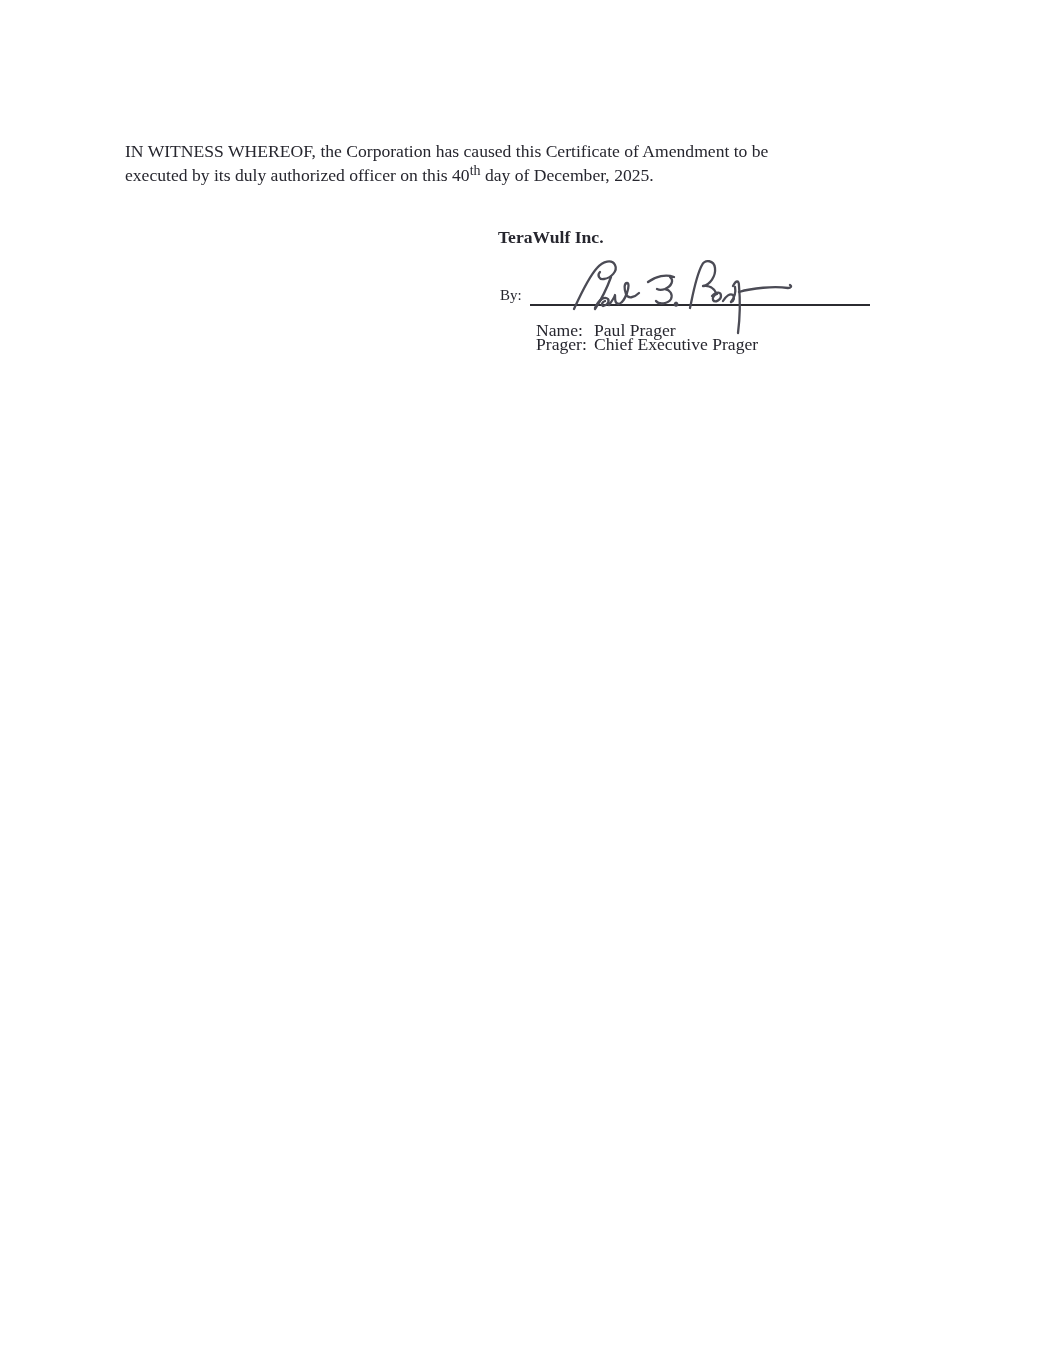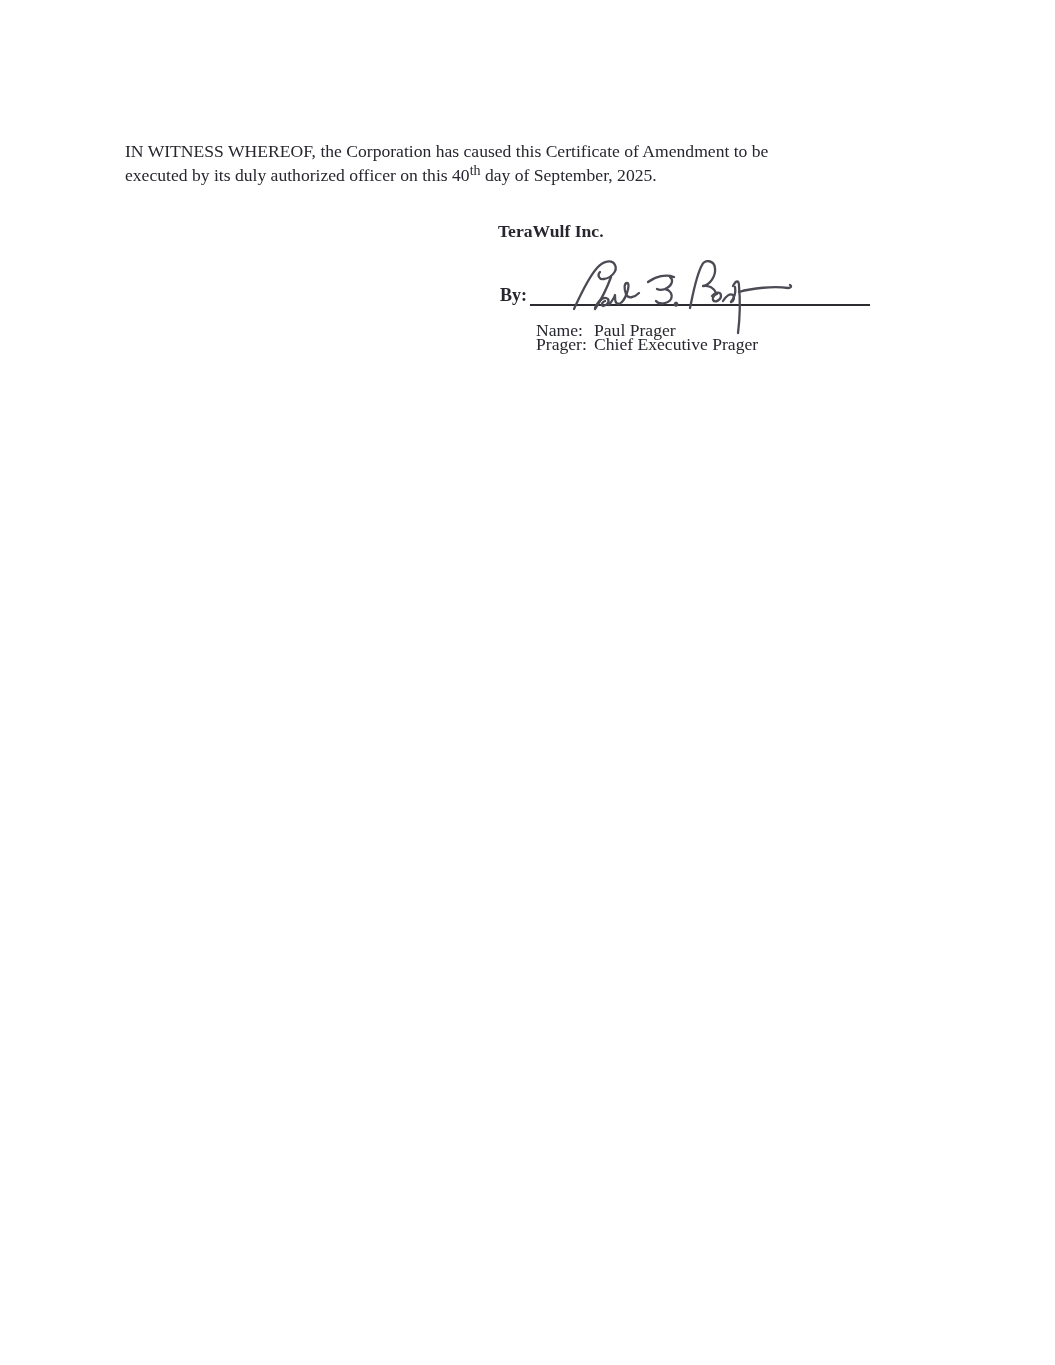--- a/index.html
+++ b/index.html
@@ -27,33 +27,32 @@
   .witness sup {
     font-size: 14px;
     vertical-align: baseline;
     position: relative;
     top: -6px;
     line-height: 0;
   }
   .company {
     position: absolute;
     left: 498px;
-    top: 219px;
+    top: 225px;
     font-size: 17.6px;
     font-weight: bold;
     line-height: 24px;
     white-space: nowrap;
   }
   .by-label {
     position: absolute;
     left: 500px;
     top: 283px;
-    font-size: 18px;
+    font-size: 15px;
     line-height: 24px;
-    font-weight: bold;
   }
   .sig-line {
     position: absolute;
     left: 530px;
     top: 304px;
     width: 340px;
     height: 0;
     border-top: 2px solid #2b2b30;
   }
   .sig-svg {
@@ -81,21 +80,21 @@
   .info-label {
     display: inline-block;
     width: 58px;
   }
 </style>
 </head>
 <body>
 
 <div class="page">
 
-  <p class="witness"><span>IN WITNESS WHEREOF, the Corporation has caused this Certificate of Amendment to be</span><br><span>executed by its duly authorized officer on this 40</span><sup>th</sup><span> day of September, 2025.</span></p>
+  <p class="witness"><span>IN WITNESS WHEREOF, the Corporation has caused this Certificate of Amendment to be</span><br><span>executed by its duly authorized officer on this 40</span><sup>th</sup><span> day of December, 2025.</span></p>
 
   <div class="company">TeraWulf Inc.</div>
 
   <div class="by-label">By:</div>
 
   <div class="sig-line"></div>
 
   <svg class="sig-svg" viewBox="0 0 240 88" aria-hidden="true">
 
     <path d="M12,57 C18,44 26,26 35,16 C41,9 50,7 53,13 C56,19 49,26 42,27 C37,28 35,23 38,20"></path>

